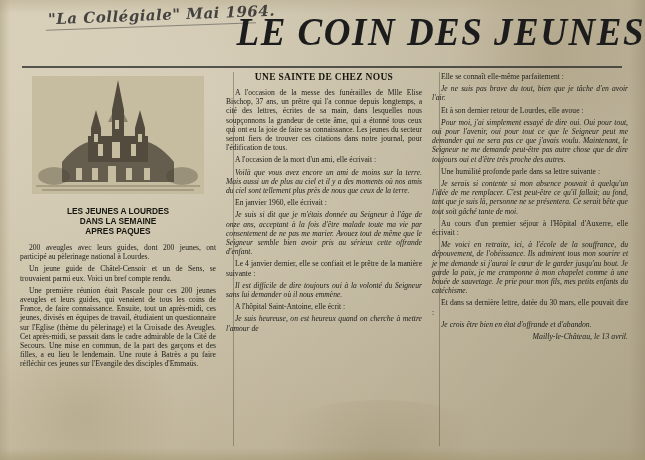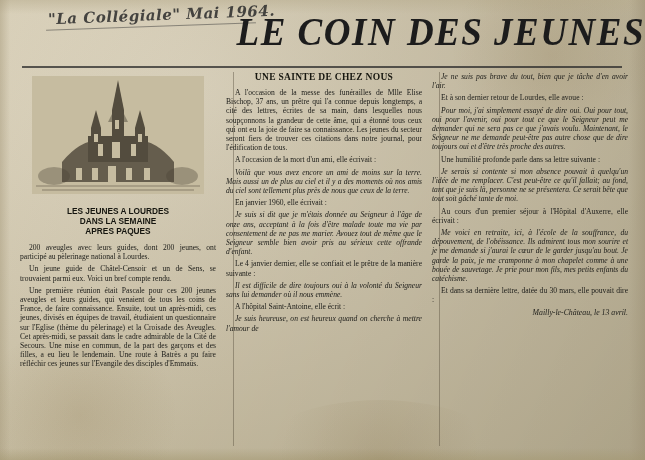--- a/index.html
+++ b/index.html
@@ -219,24 +219,26 @@
       <p class="it">Voilà que vous avez encore un ami de moins sur la terre. Mais aussi un de plus au ciel et il y a des moments où nos amis du ciel sont tellement plus près de nous que ceux de la terre.</p>
       <p>En janvier 1960, elle écrivait :</p>
       <p class="it">Je suis si dit que je m'étais donnée au Seigneur à l'âge de onze ans, acceptant à la fois d'être malade toute ma vie par consentement de ne pas me marier. Avouez tout de même que le Seigneur semble bien avoir pris au sérieux cette offrande d'enfant.</p>
       <p>Le 4 janvier dernier, elle se confiait et le prêtre de la manière suivante :</p>
       <p class="it">Il est difficile de dire toujours oui à la volonté du Seigneur sans lui demander où il nous emmène.</p>
       <p>A l'hôpital Saint-Antoine, elle écrit :</p>
       <p class="it">Je suis heureuse, on est heureux quand on cherche à mettre l'amour de</p>
     </div>
 
     <div class="col">
+      <p>Elle se connaît elle-même parfaitement :</p>
       <p class="it">Je ne suis pas brave du tout, bien que je tâche d'en avoir l'air.</p>
       <p>Et à son dernier retour de Lourdes, elle avoue :</p>
       <p class="it">Pour moi, j'ai simplement essayé de dire oui. Oui pour tout, oui pour l'avenir, oui pour tout ce que le Seigneur peut me demander qui ne sera pas ce que j'avais voulu. Maintenant, le Seigneur ne me demande peut-être pas autre chose que de dire toujours oui et d'être très proche des autres.</p>
       <p>Une humilité profonde parle dans sa lettre suivante :</p>
       <p class="it">Je serais si contente si mon absence pouvait à quelqu'un l'idée de me remplacer. C'est peut-être ce qu'il fallait; au fond, tant que je suis là, personne ne se présentera. Ce serait bête que tout soit gâché tante de moi.</p>
       <p>Au cours d'un premier séjour à l'Hôpital d'Auxerre, elle écrivait :</p>
       <p class="it">Me voici en retraite, ici, à l'école de la souffrance, du dépouvement, de l'obéissance. Ils admirent tous mon sourire et je me demande si j'aurai le cœur de le garder jusqu'au bout. Je garde la paix, je me cramponne à mon chapelet comme à une bouée de sauvetage. Je prie pour mon fils, mes petits enfants du catéchisme.</p>
       <p>Et dans sa dernière lettre, datée du 30 mars, elle pouvait dire :</p>
+      <p class="it">Je crois être bien en état d'offrande et d'abandon.</p>
       <div class="signoff">Mailly-le-Château, le 13 avril.</div>
     </div>
   </div>
 </div>
 
 </body></html>

